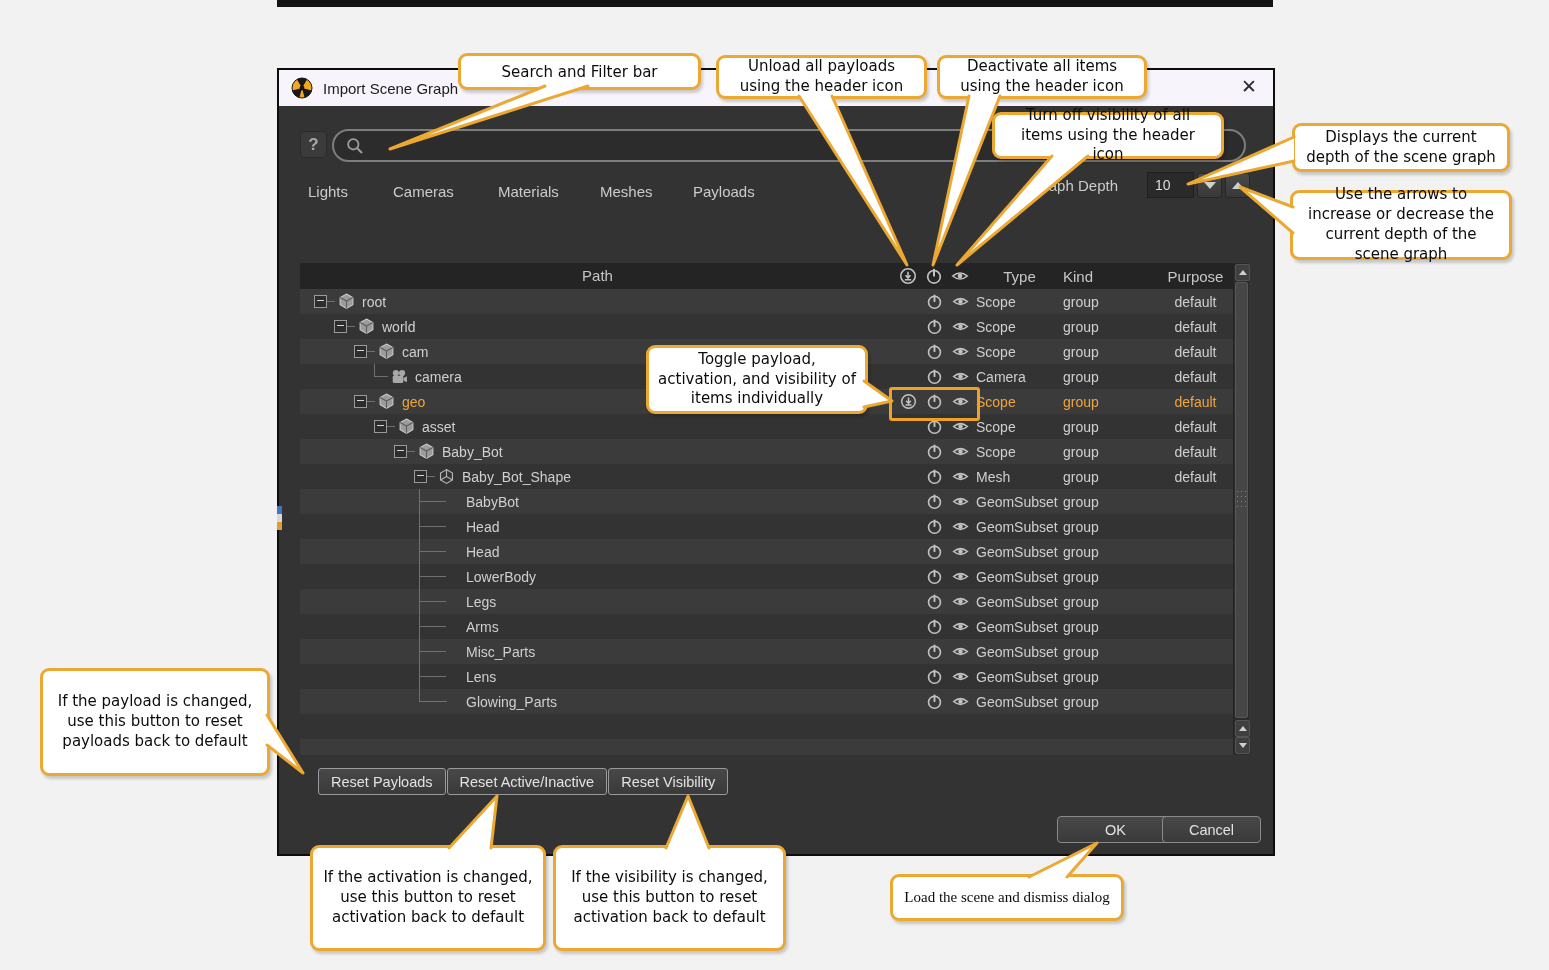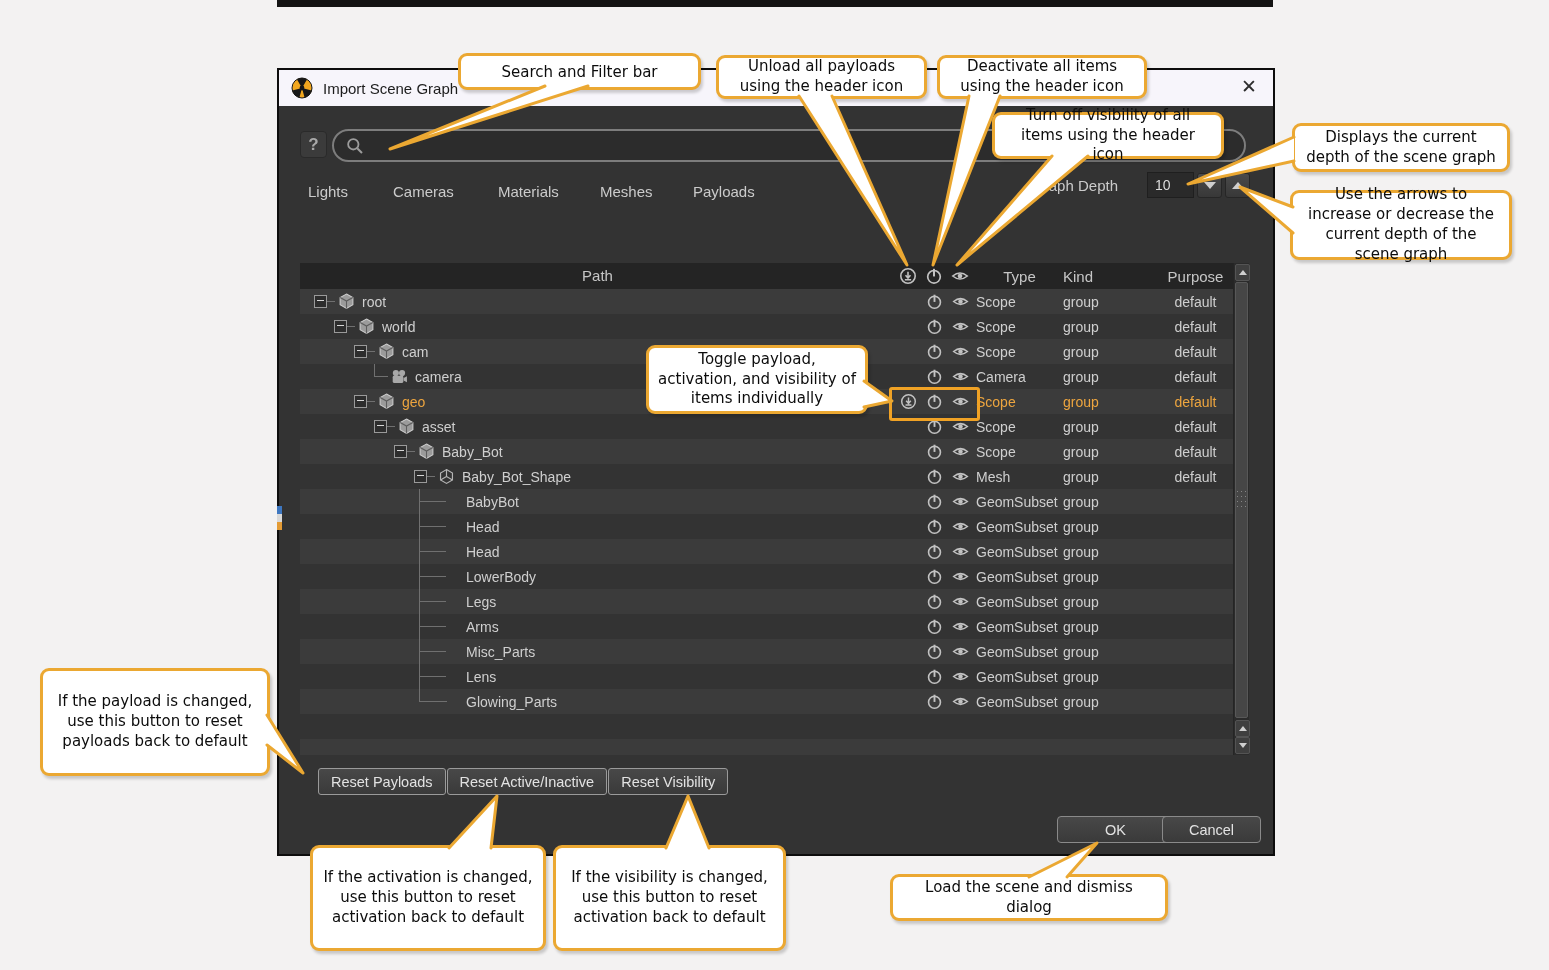--- a/index.html
+++ b/index.html
@@ -727,21 +727,21 @@
       </div>
       <div class="callout" style="left: 40px; top: 668px; width: 230px; height: 108px;">
         <span>If the payload is changed, use this button to reset payloads back to default</span>
       </div>
       <div class="callout" style="left: 310px; top: 845px; width: 236px; height: 106px;">
         <span>If the activation is changed, use this button to reset activation back to default</span>
       </div>
       <div class="callout" style="left: 553px; top: 845px; width: 233px; height: 106px;">
         <span>If the visibility is changed, use this button to reset activation back to default</span>
       </div>
-      <div class="callout" style="left: 890px; top: 874px; width: 278px; height: 47px;">
+      <div class="callout" style="left: 890px; top: 874px; width: 234px; height: 47px; font-family: Liberation Serif, serif;">
         <span>Load the scene and dismiss dialog</span>
       </div>
     </div>
 
   <svg class="tails" width="1549" height="970" viewBox="0 0 1549 970">
     <g fill="#ffffff" stroke="#eba832" stroke-width="3" stroke-linecap="round" stroke-linejoin="round">
       <path d="M545 86 L390 149 L588 86"></path>
       <path d="M799 96 L907 265 L832 96"></path>
       <path d="M969 96 L933 265 L1000 96"></path>
       <path d="M1052 156 L957 265 L1088 156"></path>

